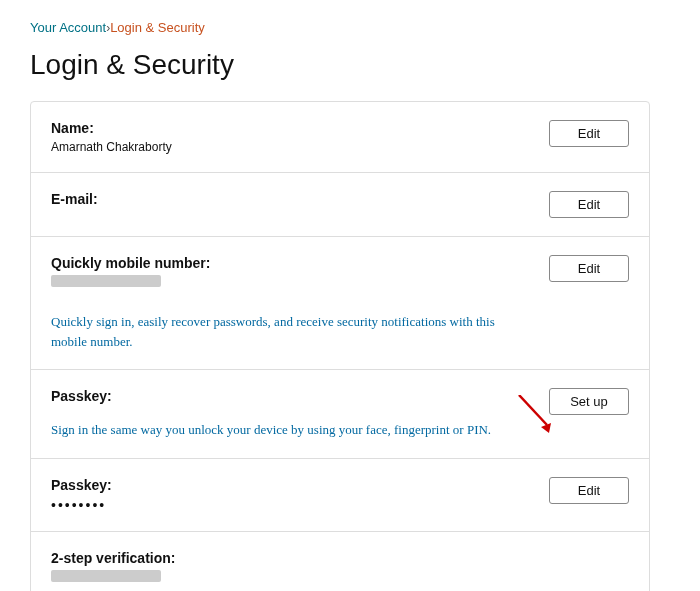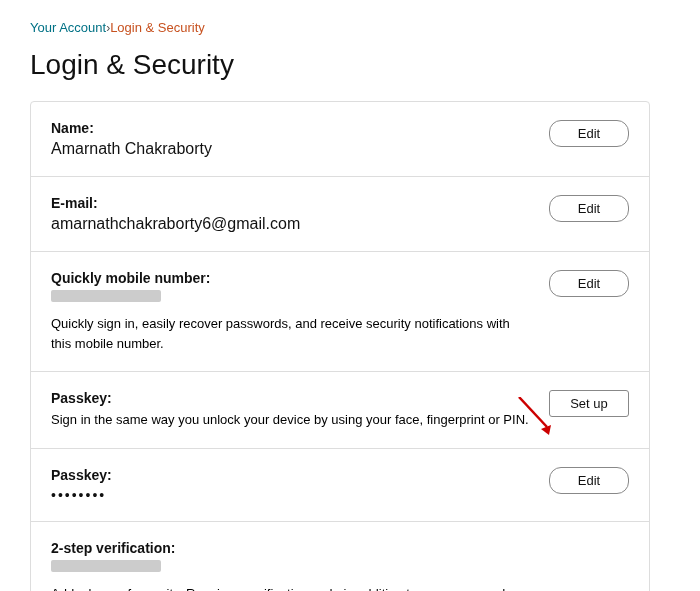--- a/index.html
+++ b/index.html
@@ -56,45 +56,46 @@
     .card-row-content {
       flex: 1;
       padding-right: 20px;
     }
     .field-label {
       font-weight: 700;
       font-size: 14px;
       margin-bottom: 4px;
     }
     .field-value {
-      font-size: 16px;
+      font-size: 12px;
       color: #111;
     }
     .field-masked {
       font-size: 14px;
       color: #111;
       letter-spacing: 2px;
     }
     .field-placeholder {
       display: inline-block;
       background: #ccc;
       border-radius: 2px;
       height: 12px;
       margin-bottom: 6px;
     }
     .field-description {
       font-size: 13px;
-      color: #000000;
-      margin-top: 3px;
+      color: #0369a1;
+      margin-top: 16px;
       line-height: 1.5;
+      font-family: Liberation Serif, serif;
     }
     .btn-edit {
       background: #fff;
       border: 1px solid #888;
-      border-radius: 12px;
+      border-radius: 3px;
       padding: 5px 18px;
       font-size: 13px;
       color: #111;
       cursor: pointer;
       white-space: nowrap;
       min-width: 80px;
       text-align: center;
     }
     .btn-action {
       background: #fff;
@@ -134,21 +135,20 @@
     <div class="card-row-content">
       <div class="field-label">Name:</div>
       <div class="field-value">Amarnath Chakraborty</div>
     </div>
     <button class="btn-edit">Edit</button>
   </div>
 
   <div class="card-row">
     <div class="card-row-content">
       <div class="field-label">E-mail:</div>
-      <div class="field-value">amarnathchakraborty6@gmail.com</div>
     </div>
     <button class="btn-edit">Edit</button>
   </div>
 
   <div class="card-row">
     <div class="card-row-content">
       <div class="field-label">Quickly mobile number:</div>
       <div class="field-placeholder" style="width:110px;"></div>
       <div class="field-description">Quickly sign in, easily recover passwords, and receive security notifications with this mobile number.</div>
     </div>

